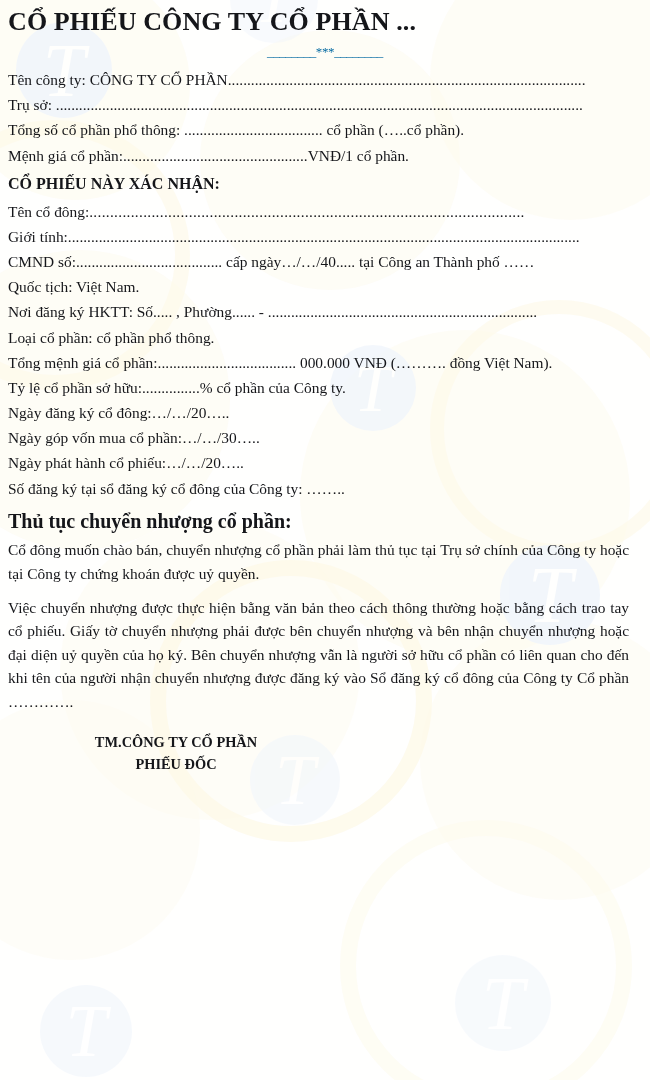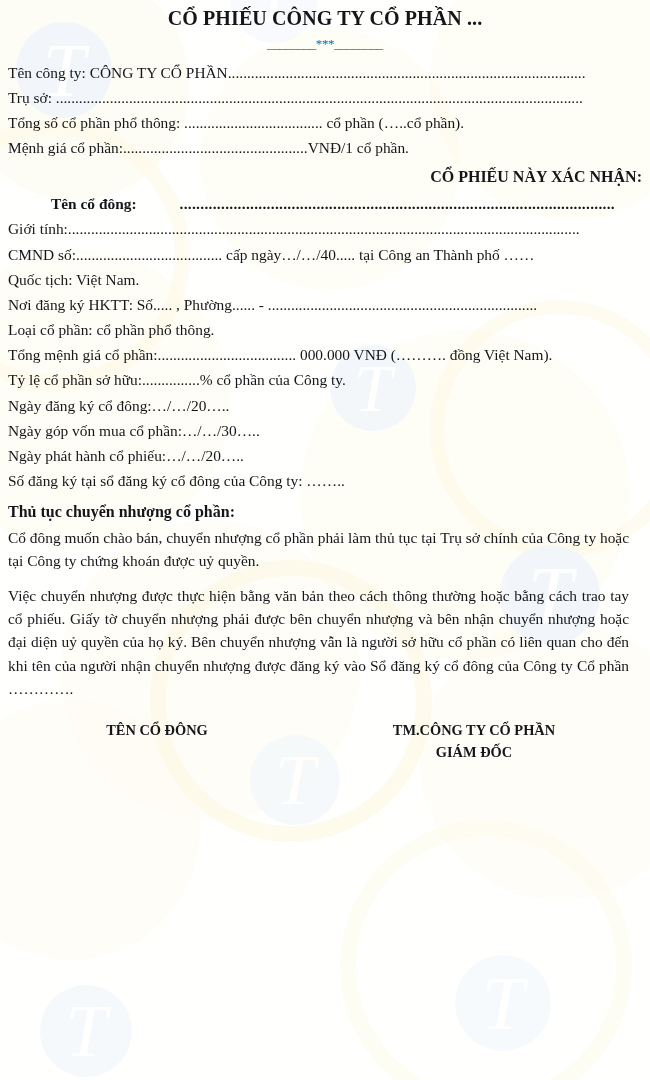--- a/index.html
+++ b/index.html
@@ -56,23 +56,22 @@
 
   
   #content {
     position: relative;
     z-index: 2;
     padding: 0 8px;
     box-sizing: border-box;
   }
 
   .title {
-    text-align: center;
-    font-weight: bold;
-    font-size: 20px;
+    font-weight: bold;
+    font-size: 26px;
     letter-spacing: 0.1px;
     margin: 6px 0 0 0;
     line-height: 1.25;
   }
   .sep {
     text-align: center;
     font-size: 13px;
     letter-spacing: -0.4px;
     margin: 5px 0 8px 0;
     color: #0369a1;
@@ -80,32 +79,32 @@
 
   .line {
     font-size: 15.4px;
     line-height: 1.05;
     margin: 0 0 0 0;
     padding: 4.5px 0 4.5px 0;
     white-space: nowrap;
     overflow: hidden;
   }
   .line.b { font-weight: normal; }
-  .line .bold { font-weight: bold; margin-left: 43px; }
+  .line .bold { font-weight: normal; }
   .dots { letter-spacing: 0.3px; }
 
   .subtitle {
-    text-align: right;
+    text-align: left;
     font-weight: bold;
     font-size: 16px;
     margin: 7px 0 6px 0;
   }
 
   .heading {
-    font-size: 16px;
+    font-size: 20px;
     font-weight: bold;
     padding: 9px 0 5px 0;
   }
 
   .para {
     font-size: 15.4px;
     line-height: 1.52;
     text-align: justify;
     margin: 0 13px 11px 0;
   }
@@ -203,23 +202,20 @@
     <div class="line">Ngày góp vốn mua cổ phần:…/…/30…..</div>
     <div class="line">Ngày phát hành cổ phiếu:…/…/20…..</div>
     <div class="line">Số đăng ký tại sổ đăng ký cổ đông của Công ty: ……..</div>
 
     <div class="heading">Thủ tục chuyển nhượng cổ phần:</div>
 
     <p class="para">Cổ đông muốn chào bán, chuyển nhượng cổ phần phải làm thủ tục tại Trụ sở chính của Công ty hoặc tại Công ty chứng khoán được uỷ quyền.</p>
     <p class="para">Việc chuyển nhượng được thực hiện bằng văn bản theo cách thông thường hoặc bằng cách trao tay cổ phiếu. Giấy tờ chuyển nhượng phải được bên chuyển nhượng và bên nhận chuyển nhượng    hoặc đại diện uỷ quyền của họ ký. Bên chuyển nhượng vẫn là người sở hữu cổ phần có liên quan cho đến khi tên của người nhận chuyển nhượng được đăng ký vào Sổ đăng ký cổ đông của Công ty Cổ phần ………….</p>
 
     <div class="sign">
-      <div class="sign-col sign-left">
-        <div>TÊN CỔ ĐÔNG</div>
-      </div>
       <div class="sign-col sign-right">
         <div>TM.CÔNG TY CỔ PHẦN</div>
-        <div>GIÁM ĐỐC</div>
+        <div>PHIẾU ĐỐC</div>
       </div>
     </div>
 
   </div>
 </div>
 
 </body></html>

